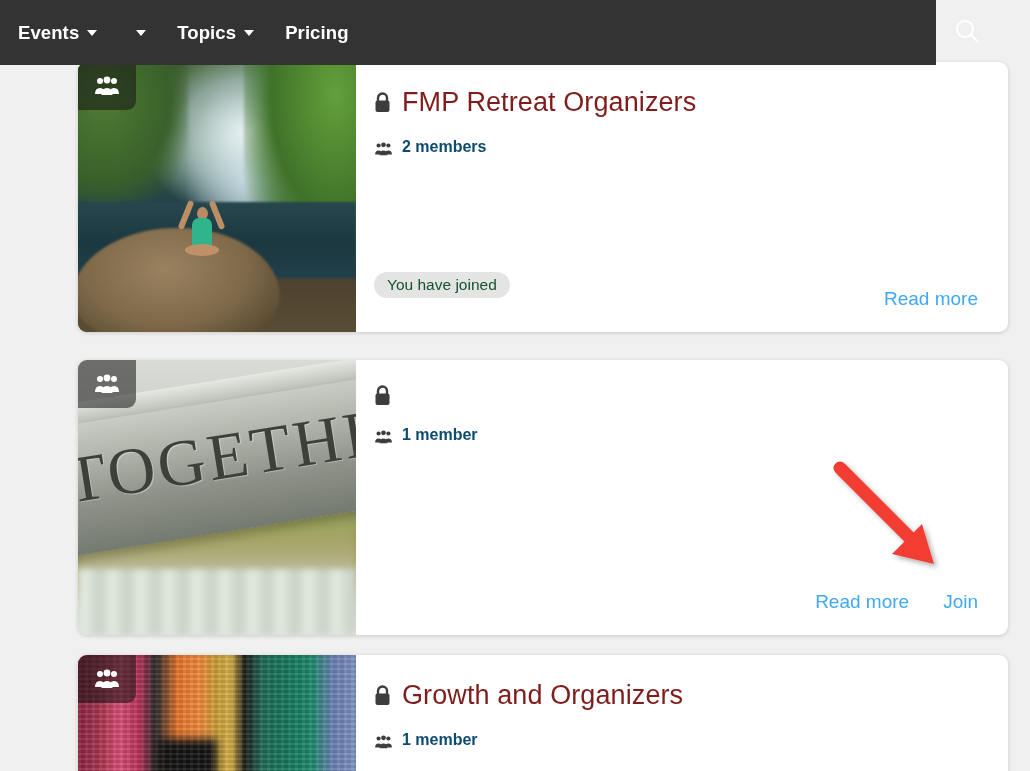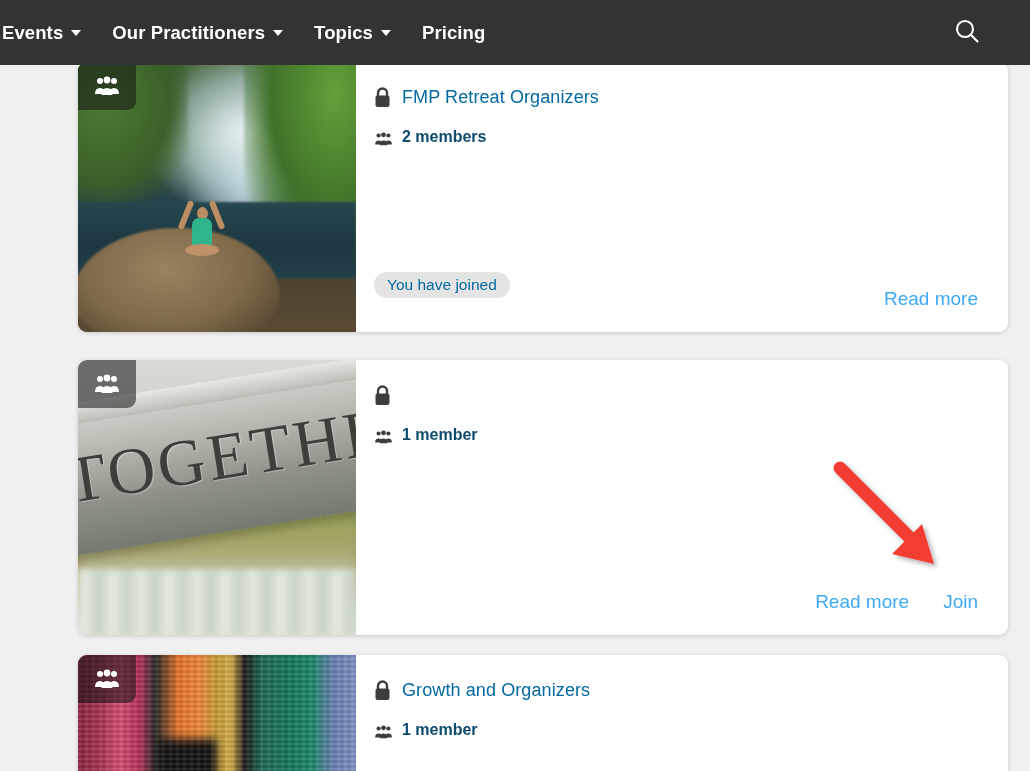--- a/index.html
+++ b/index.html
@@ -6,24 +6,24 @@
   html, body {
     width: 1030px; height: 771px;
     overflow: hidden;
     background: #f0f0f0;
     font-family: "Liberation Sans", sans-serif;
   }
 
   
   .navbar {
     position: absolute; top: 0; left: 0;
-    width: 1030px; height: 65px;
+    width: 936px; height: 65px;
     background: #333333;
     display: flex; align-items: center;
-    padding-left: 2px;
+    padding-left: 18px;
     z-index: 50;
   }
   .nav-item {
     display: flex; align-items: center;
     color: #ffffff;
     font-size: 18.5px;
     font-weight: 700;
     letter-spacing: 0.1px;
     margin-right: 31px;
     white-space: nowrap;
@@ -73,45 +73,45 @@
     border-bottom-right-radius: 9px;
     display: flex; align-items: center; justify-content: center;
     z-index: 4;
   }
   .card-body {
     position: relative;
     flex: 1;
     padding: 25px 30px 18px 18px;
   }
   .card-title {
-    display: flex; align-items: flex-start;
-    font-size: 18px;
+    display: flex; align-items: center;
+    font-size: 27px;
     font-weight: 400;
-    color: #0369a1;
+    color: #7f1d1d;
     letter-spacing: 0.1px;
     white-space: nowrap;
   }
   .lock-icon { margin-right: 11px; display: inline-flex; flex: 0 0 auto; }
   .card-members {
     display: flex; align-items: flex-end;
     margin-top: 20px;
     font-size: 16px;
     color: #0c4a6e;
     font-weight: bold;
   }
   .users-icon { margin-right: 9px; display: inline-flex; flex: 0 0 auto; }
 
   .card-footer {
     position: absolute;
     left: 18px; right: 30px; bottom: 22px;
     display: flex; align-items: center;
   }
   .joined-badge {
     background: #e4e4e4;
-    color: #0369a1;
+    color: #14532d;
     font-size: 15.5px;
     padding: 4px 13px;
     border-radius: 16px;
     white-space: nowrap;
   }
   .footer-links {
     margin-left: auto;
     display: flex; align-items: center; margin-top: 28px;
   }
   .card-link {
@@ -253,21 +253,20 @@
 <body>
 
 <div class="navbar">
 
   <div class="nav-item">
     <span>Events</span>
     <span class="caret"></span>
   </div>
 
   <div class="nav-item">
-    <span>Our Practitioners</span>
     <span class="caret"></span>
   </div>
 
 
   <div class="nav-item">
     <span>Topics</span>
     <span class="caret"></span>
   </div>
 
 

